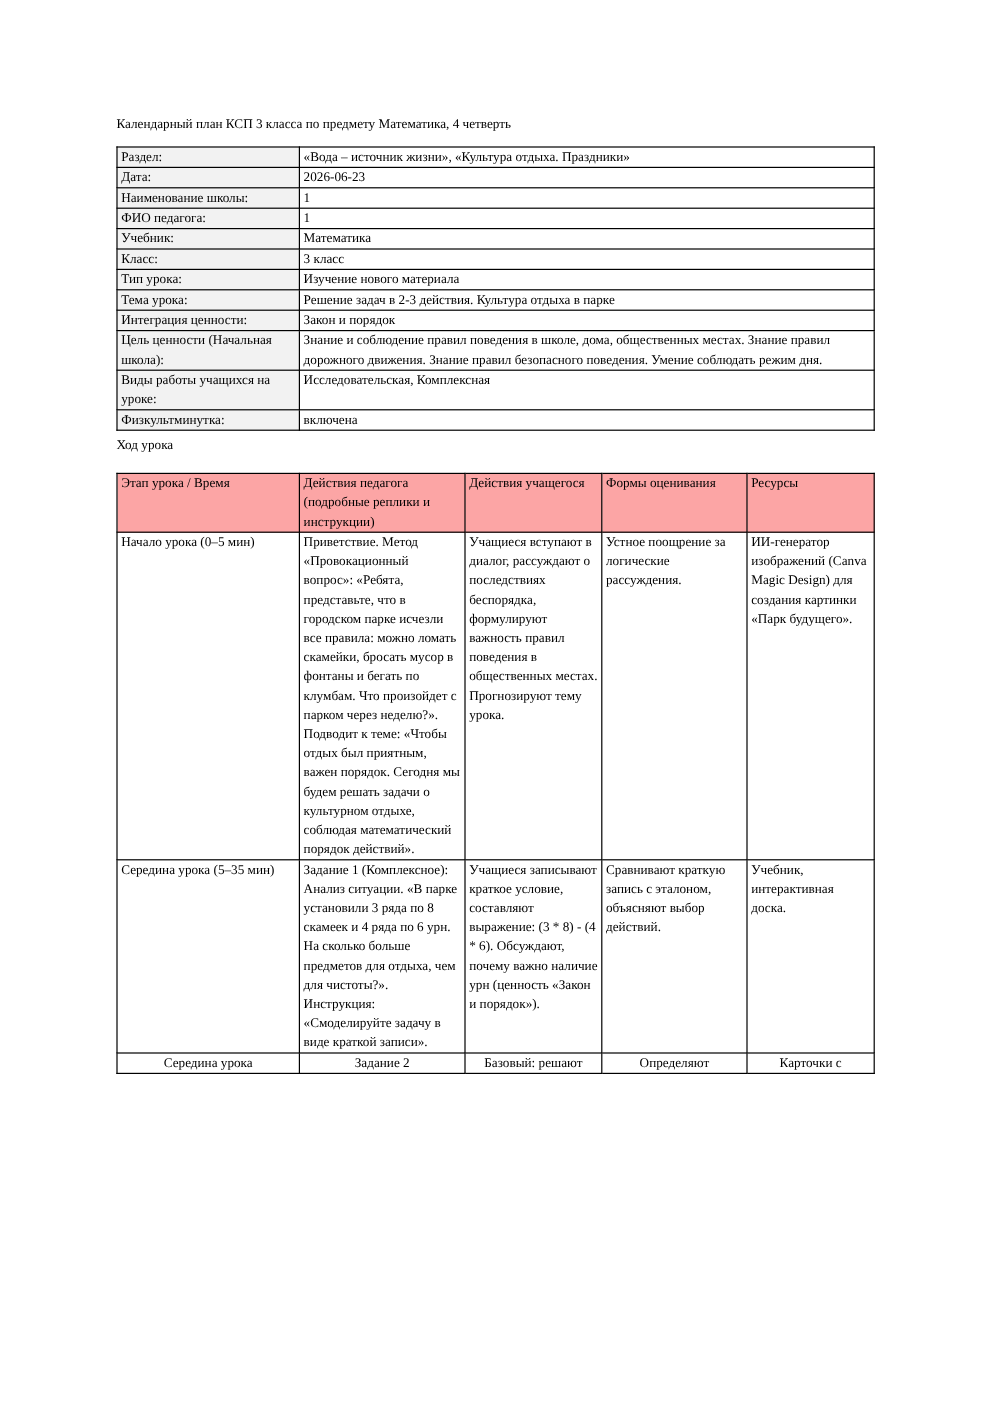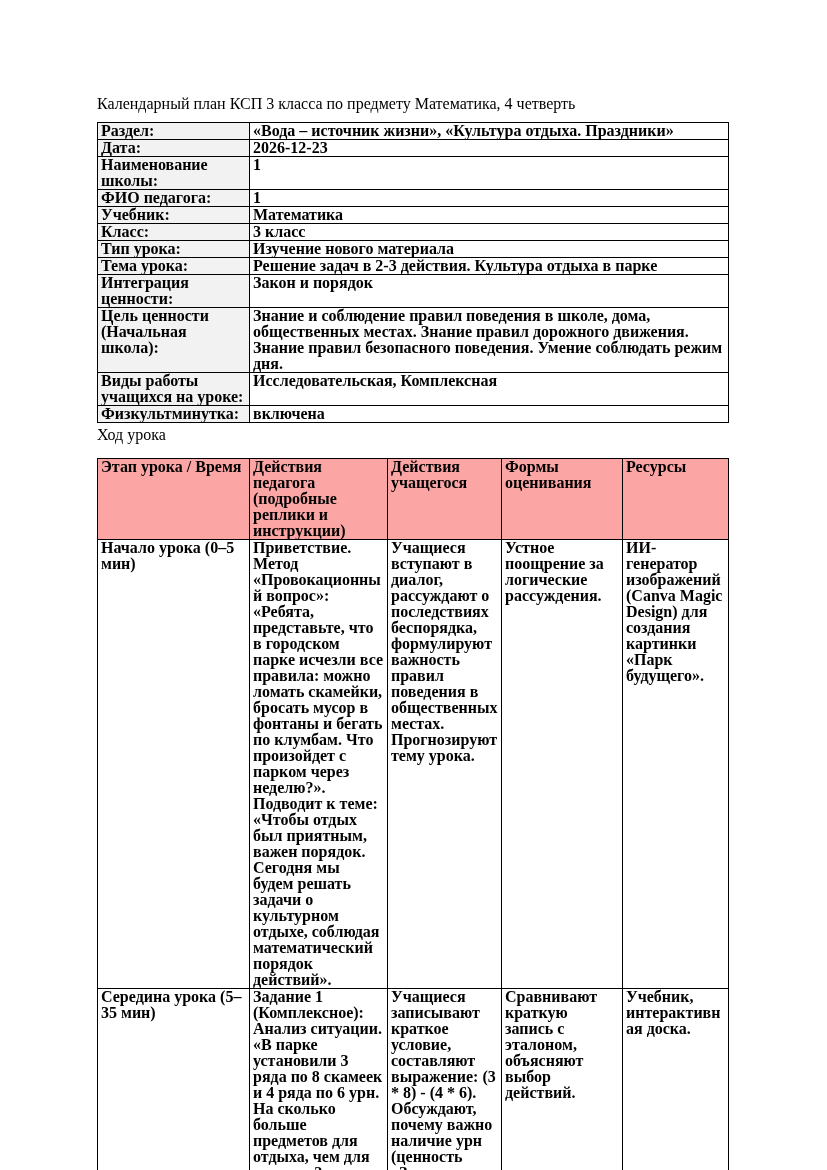--- a/index.html
+++ b/index.html
@@ -3,37 +3,37 @@
 <meta charset="utf-8">
 <style>
   * { margin: 0; padding: 0; box-sizing: border-box; }
   html, body { background: #ffffff; }
   .page {
     width: 827px;
     height: 1170px;
     background: #ffffff;
     padding: 96px 106px 0 97px;
     font-family: "Liberation Serif", "DejaVu Serif", serif;
-    font-size: 16px;
+    font-size: 11px;
     line-height: 16px;
     color: #000000;
     overflow: hidden;
   }
   .doc-title { margin-bottom: 10px; }
   table {
     border-collapse: collapse;
     table-layout: fixed;
     width: 631px;
   }
   td, th {
     border: 1px solid #000000;
     padding: 0 3px;
     vertical-align: top;
     text-align: left;
-    font-weight: bold;
+    font-weight: normal;
     word-wrap: break-word;
   }
   .info-table col.c-label { width: 152px; }
   .info-table col.c-value { width: 479px; }
   .info-table td.label-cell { background: #f2f2f2; }
   .section-heading { margin: 4px 0 15px 0; }
   .lesson-table thead th { background: #fca5a5; }
   .lesson-table col.c0 { width: 152px; }
   .lesson-table col.c1 { width: 138px; }
   .lesson-table col.c2 { width: 114px; }
@@ -58,21 +58,21 @@
         <col class="c-label">
         <col class="c-value">
       </colgroup>
     <tbody>
       <tr>
         <td class="label-cell">Раздел:</td>
         <td>«Вода – источник жизни», «Культура отдыха. Праздники»</td>
       </tr>
       <tr>
         <td class="label-cell">Дата:</td>
-        <td>2026-12-23</td>
+        <td>2026-06-23</td>
       </tr>
       <tr>
         <td class="label-cell">Наименование школы:</td>
         <td>1</td>
       </tr>
       <tr>
         <td class="label-cell">ФИО педагога:</td>
         <td>1</td>
       </tr>
       <tr>

